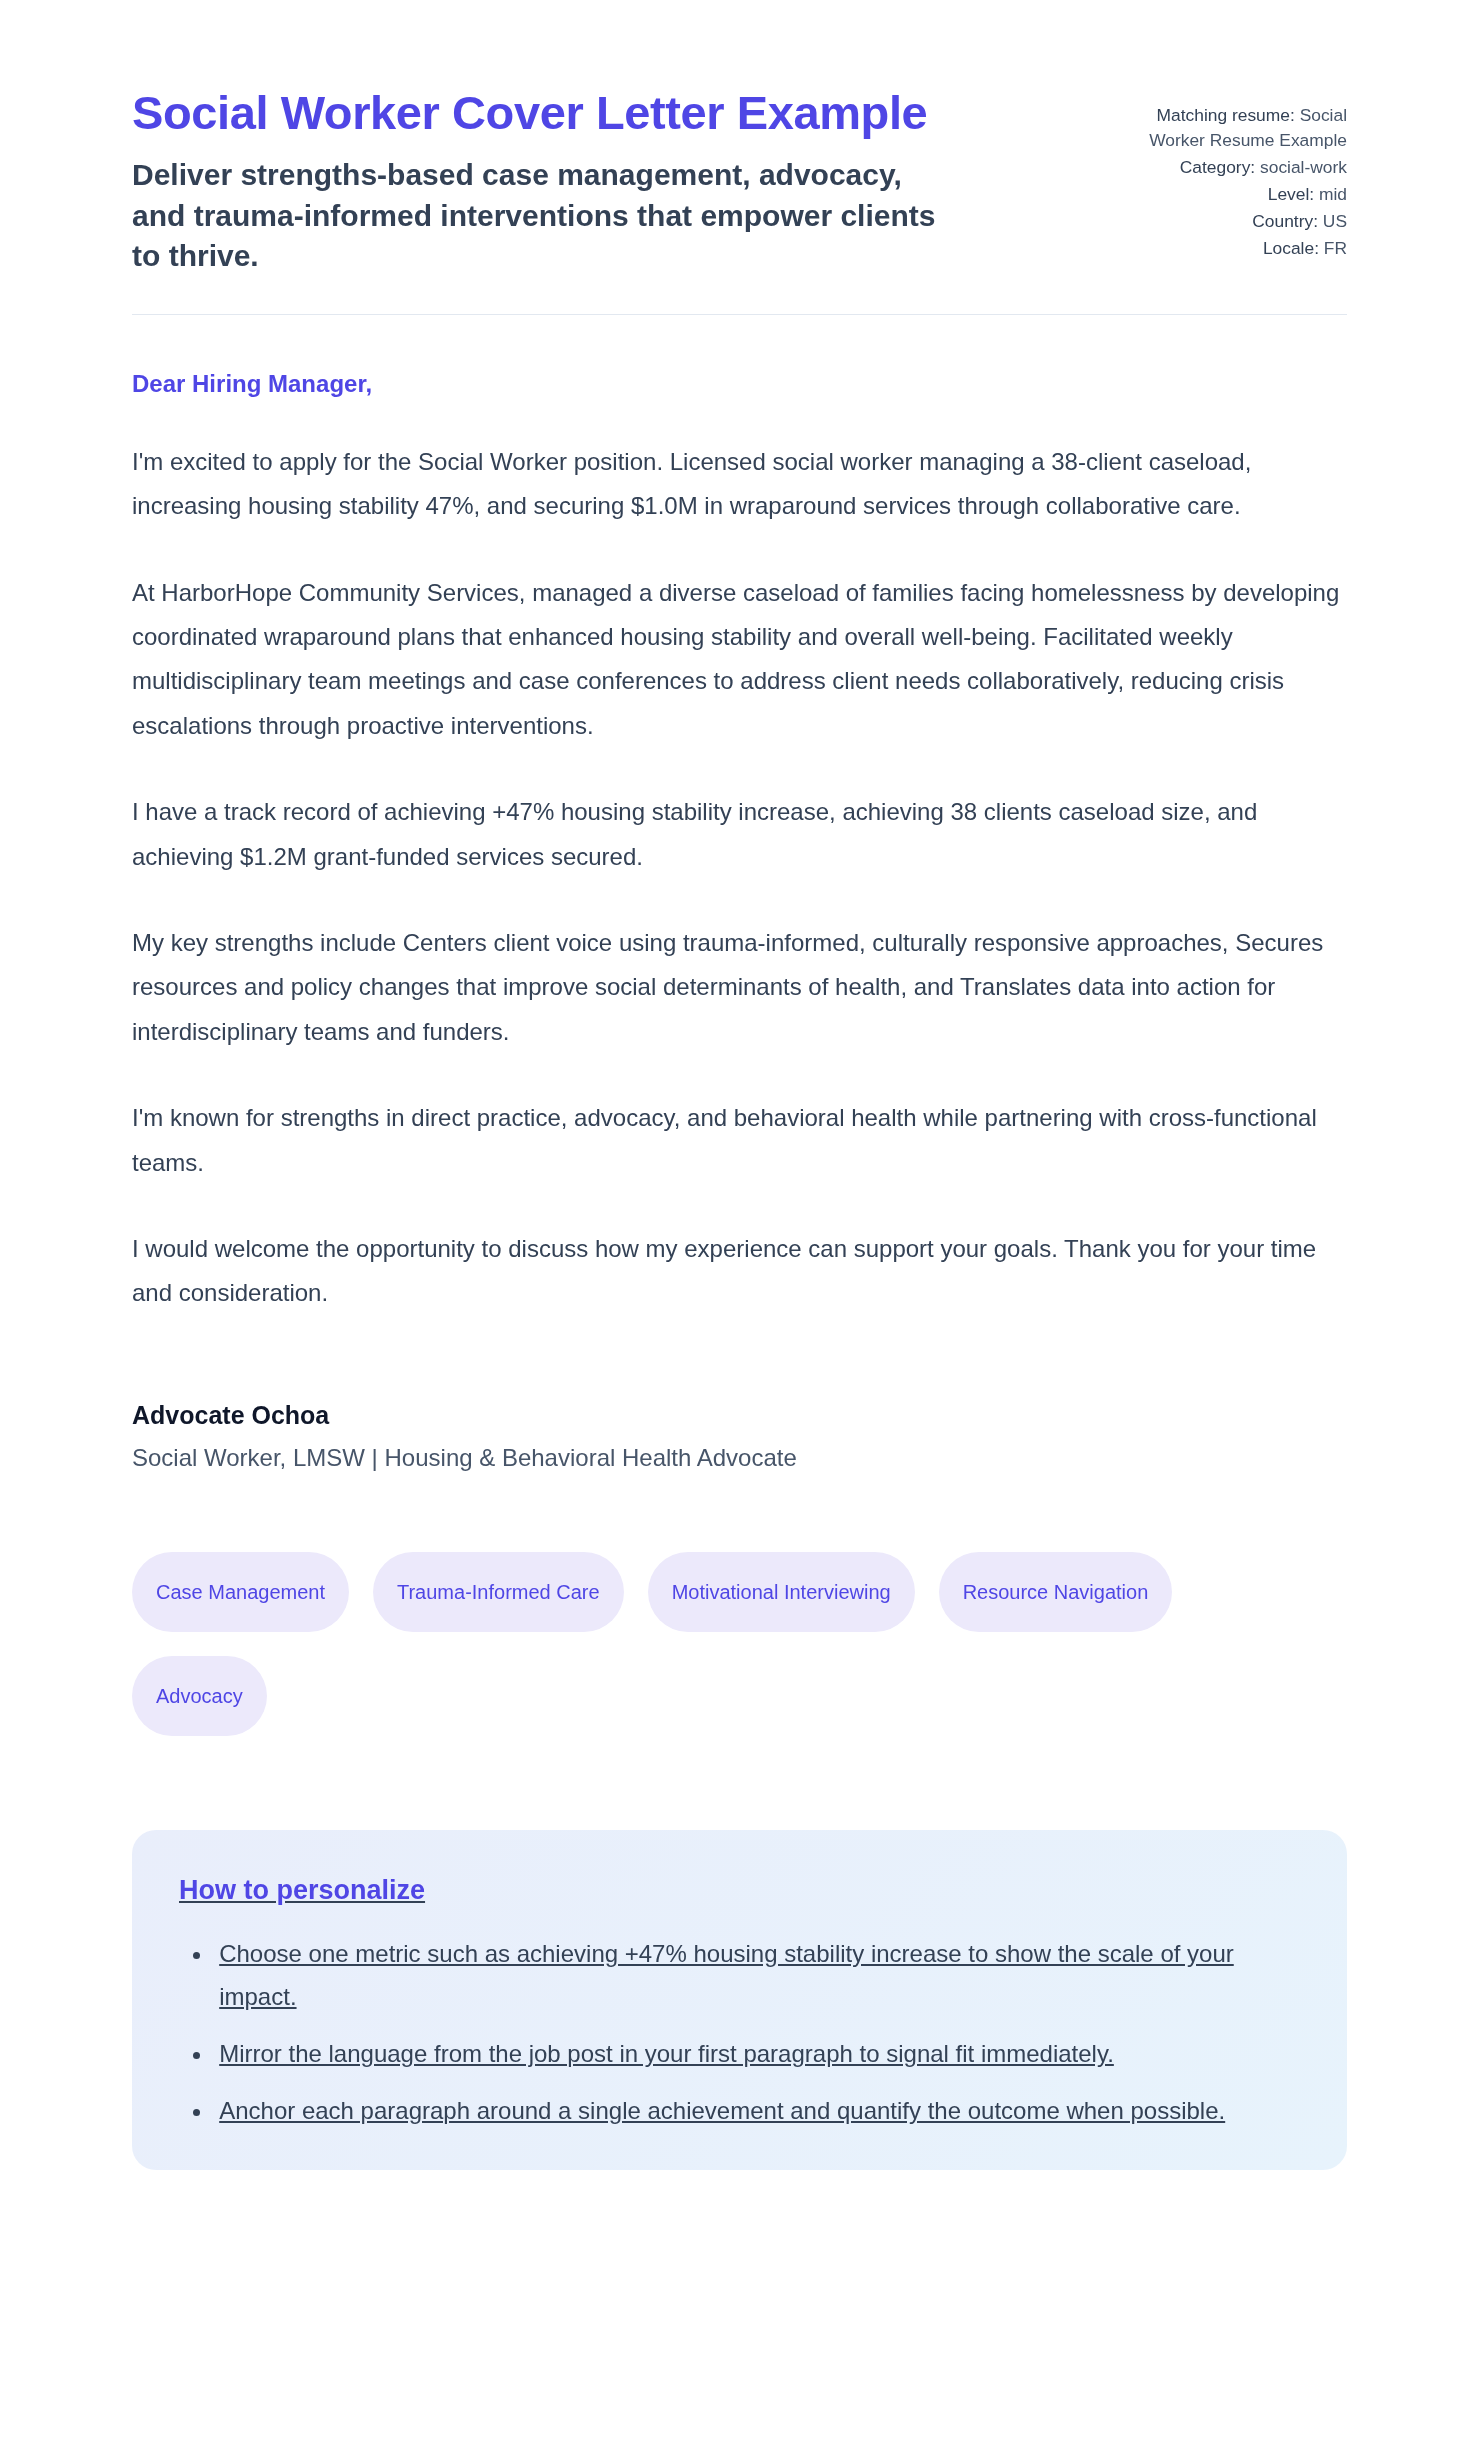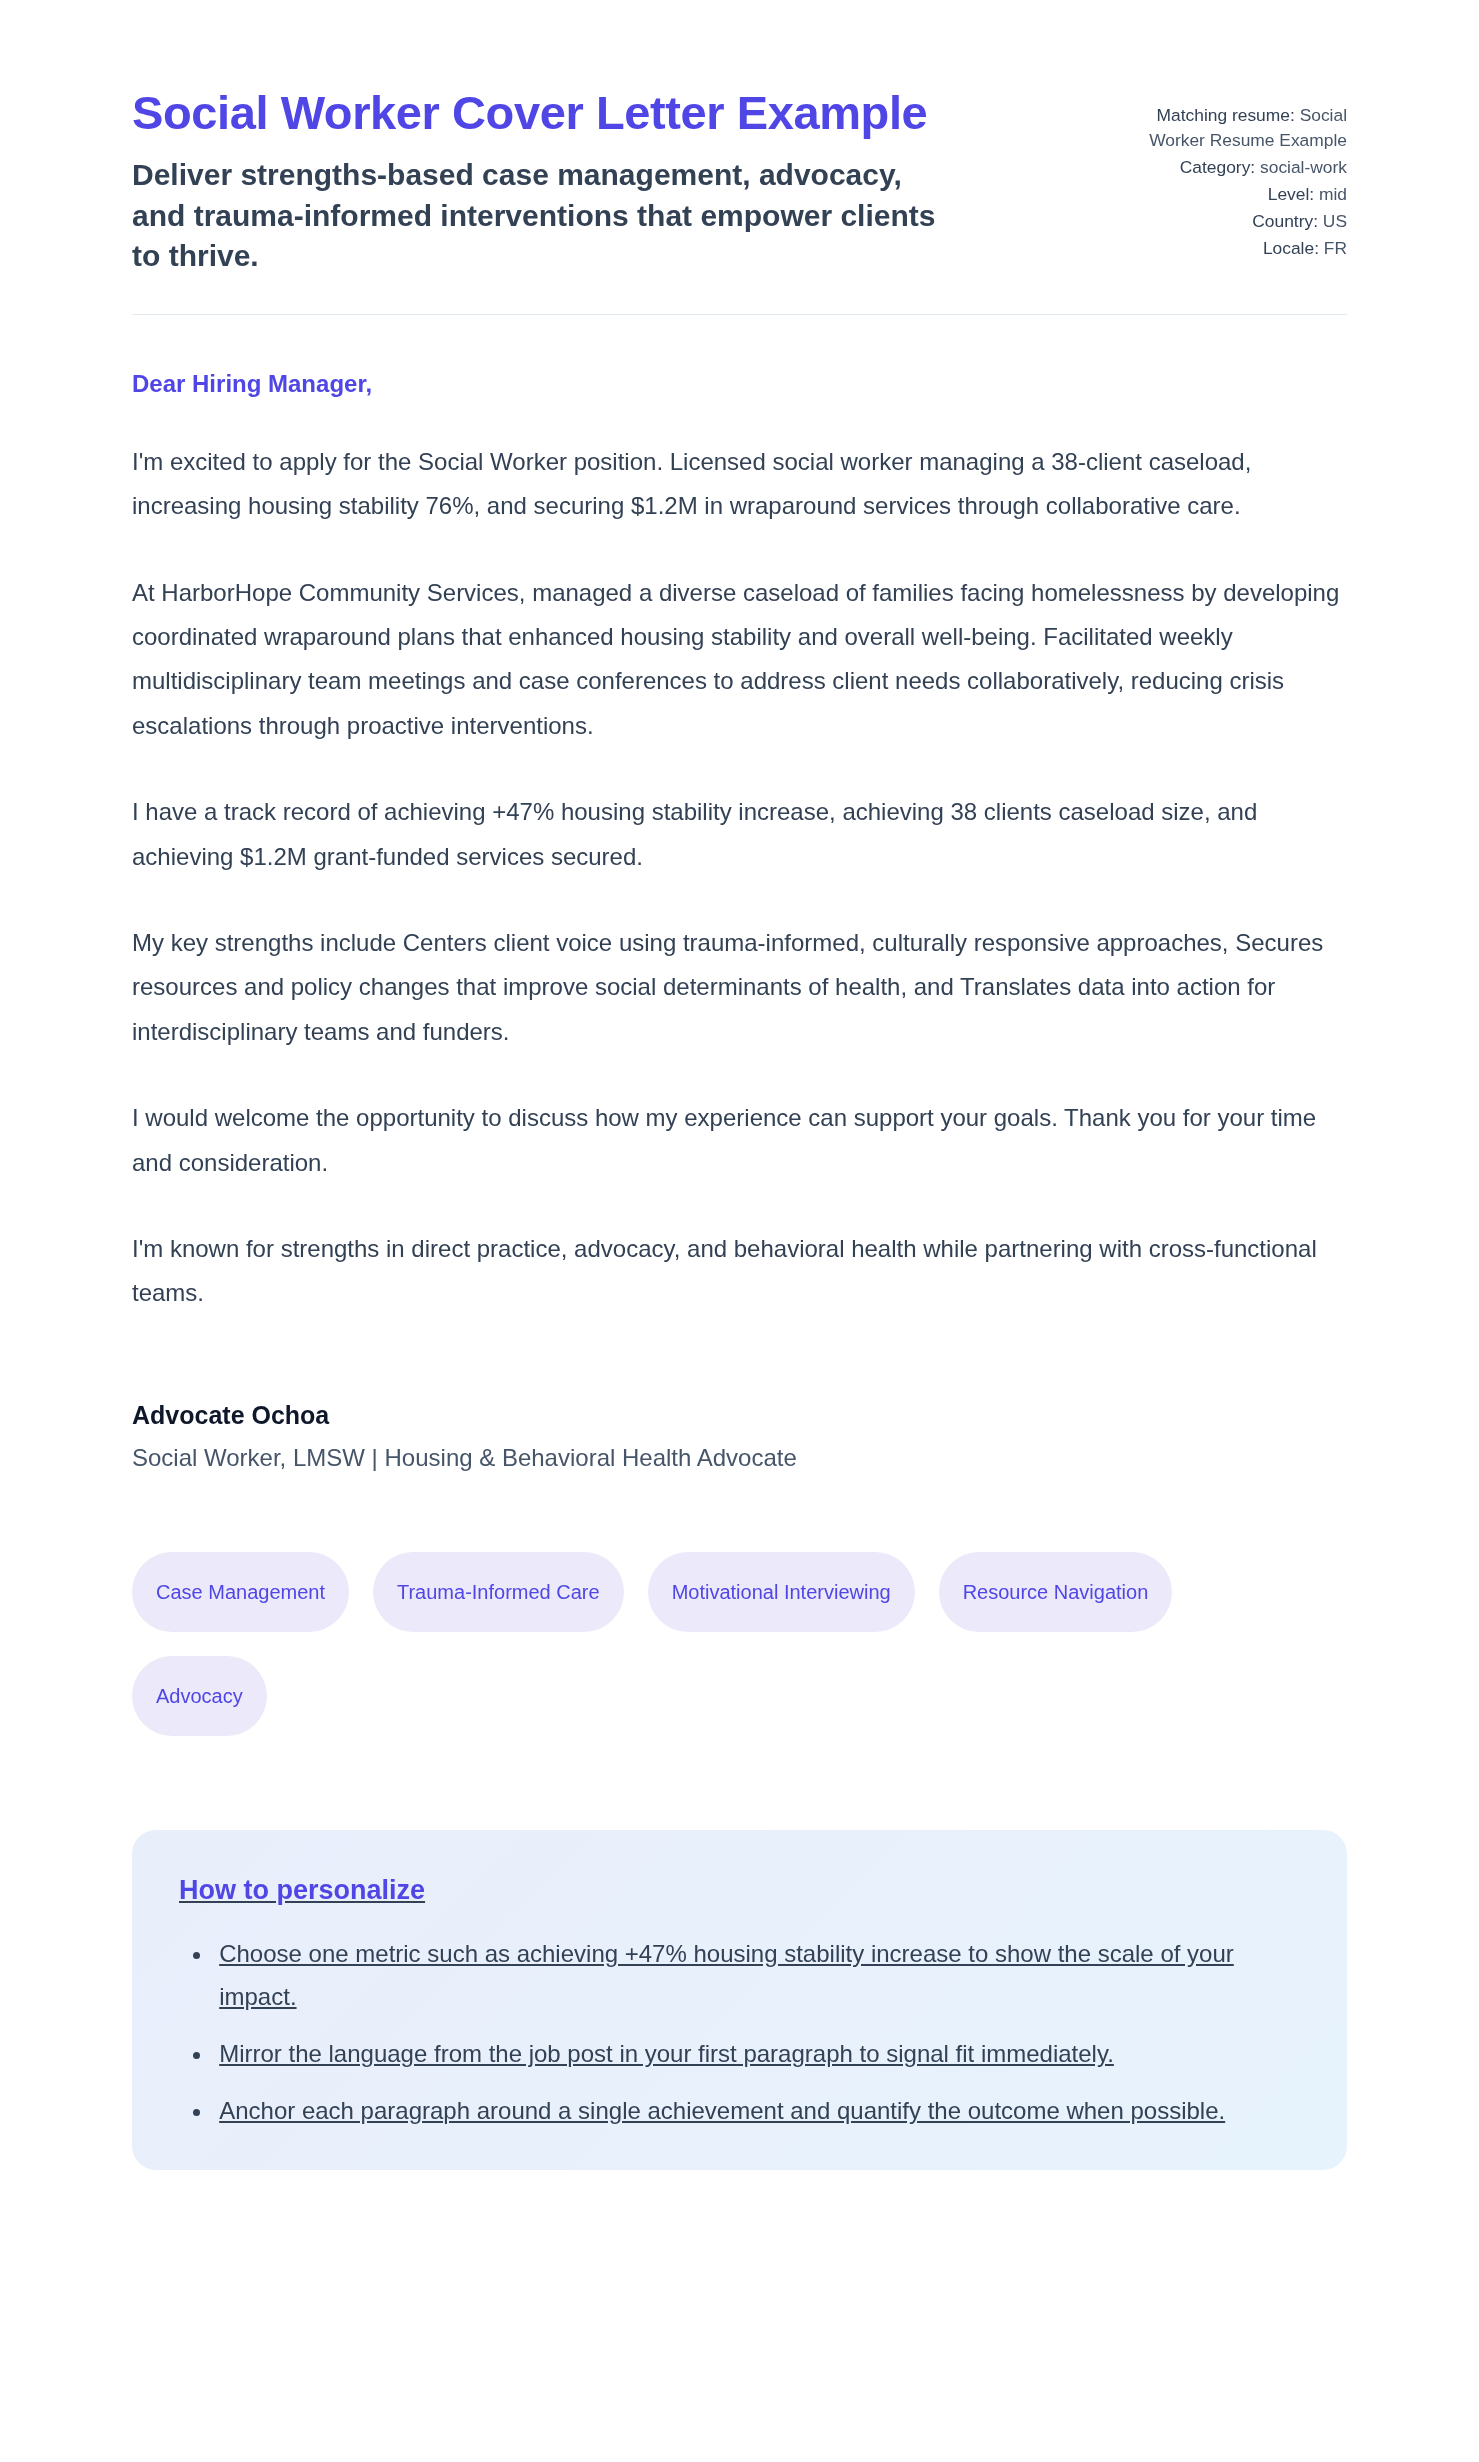--- a/index.html
+++ b/index.html
@@ -156,26 +156,26 @@
       </div>
       <div class="meta-row">
         <span class="meta-label">Locale:</span>
         <span>FR</span>
       </div>
     </div>
   </div>
 
   <div class="salutation">Dear Hiring Manager,</div>
 
-  <p class="para">I'm excited to apply for the Social Worker position. Licensed social worker managing a 38-client caseload, increasing housing stability 76%, and securing $1.2M in wraparound services through collaborative care.</p>
+  <p class="para">I'm excited to apply for the Social Worker position. Licensed social worker managing a 38-client caseload, increasing housing stability 47%, and securing $1.0M in wraparound services through collaborative care.</p>
   <p class="para">At HarborHope Community Services, managed a diverse caseload of families facing homelessness by developing coordinated wraparound plans that enhanced housing stability and overall well-being. Facilitated weekly multidisciplinary team meetings and case conferences to address client needs collaboratively, reducing crisis escalations through proactive interventions.</p>
   <p class="para">I have a track record of achieving +47% housing stability increase, achieving 38 clients caseload size, and achieving $1.2M grant-funded services secured.</p>
   <p class="para">My key strengths include Centers client voice using trauma-informed, culturally responsive approaches, Secures resources and policy changes that improve social determinants of health, and Translates data into action for interdisciplinary teams and funders.</p>
+  <p class="para">I'm known for strengths in direct practice, advocacy, and behavioral health while partnering with cross-functional teams.</p>
   <p class="para">I would welcome the opportunity to discuss how my experience can support your goals. Thank you for your time and consideration.</p>
-  <p class="para">I'm known for strengths in direct practice, advocacy, and behavioral health while partnering with cross-functional teams.</p>
 
   <div class="sig-name">Advocate Ochoa</div>
   <div class="sig-title">Social Worker, LMSW | Housing &amp; Behavioral Health Advocate</div>
 
   <div class="tags">
     <span class="tag">Case Management</span>
     <span class="tag">Trauma-Informed Care</span>
     <span class="tag">Motivational Interviewing</span>
     <span class="tag">Resource Navigation</span>
     <span class="tag">Advocacy</span>

